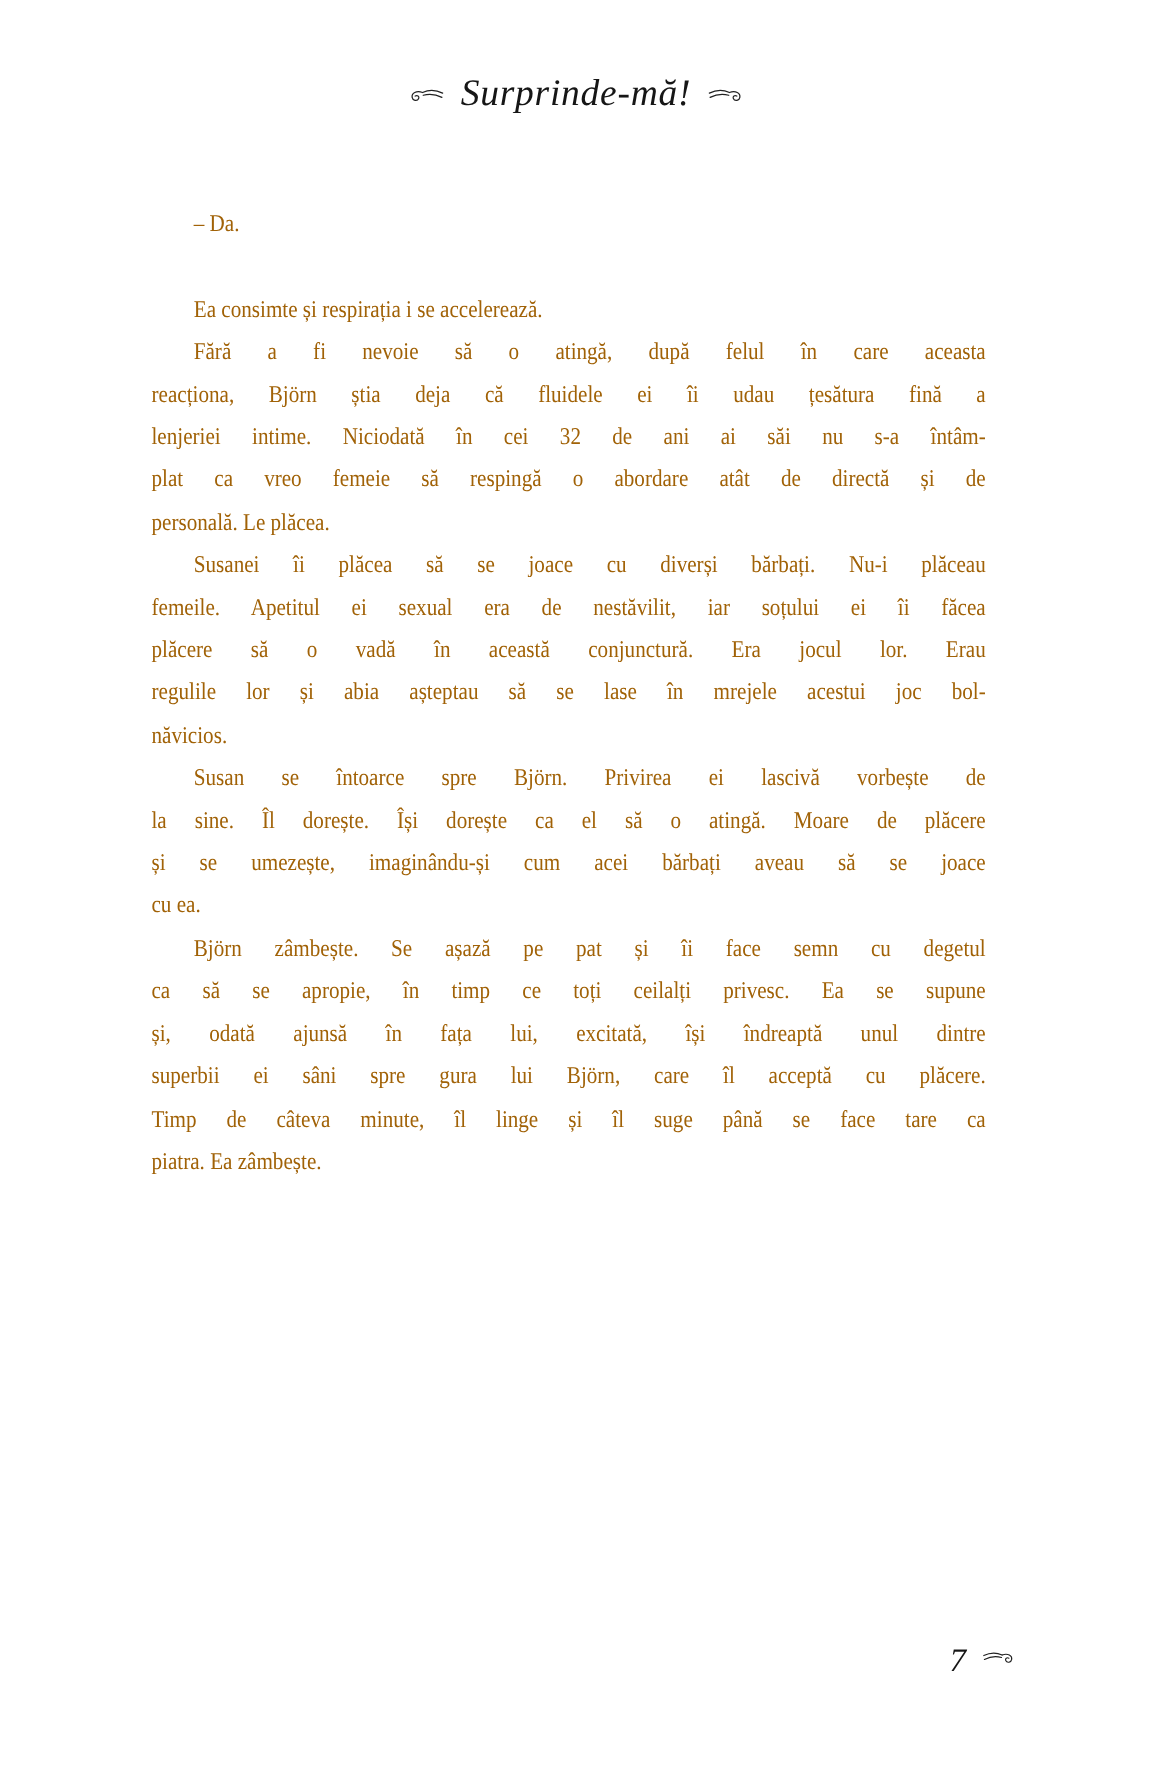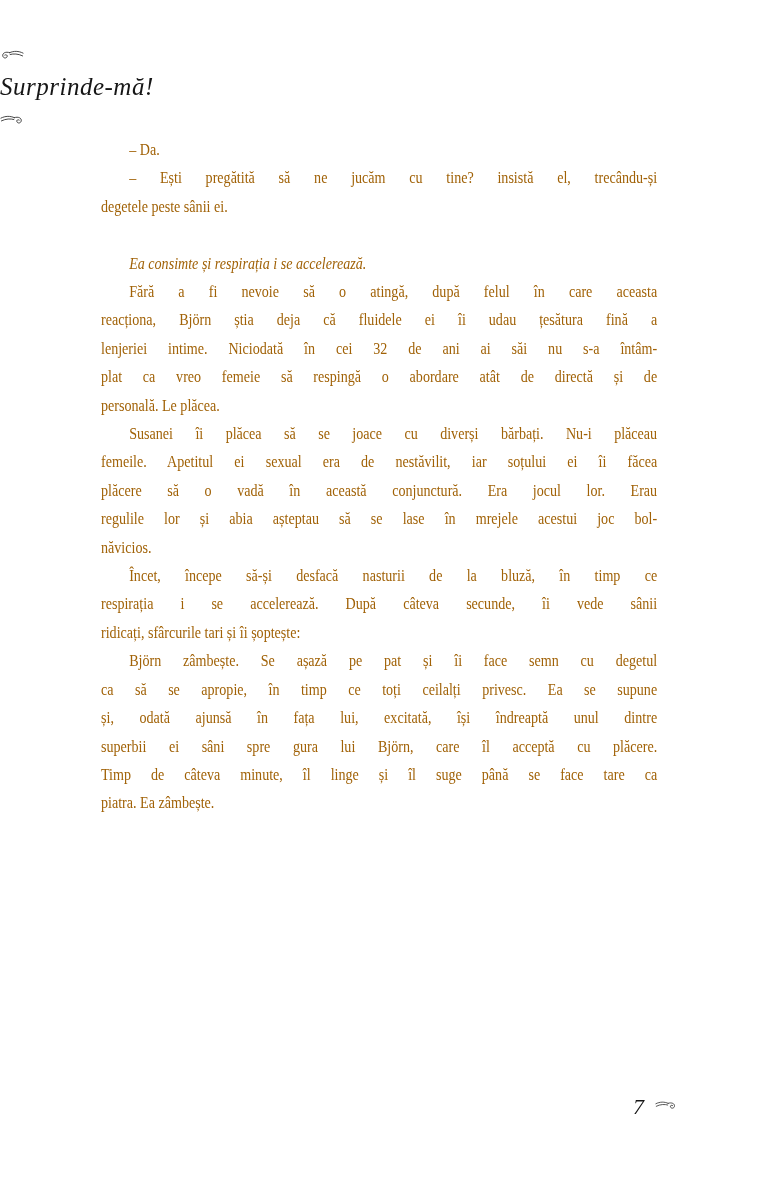--- a/index.html
+++ b/index.html
@@ -17,23 +17,22 @@
     overflow: hidden;
   }
   
   .header {
     position: absolute;
     top: 48px;
     left: 0;
     right: 0;
     display: flex;
     justify-content: center;
-    align-items: flex-start;
+    align-items: center;
     gap: 11px;
-    flex-direction: column;
   }
   .title {
     font-style: italic;
     font-size: 25px;
     line-height: 30px;
     letter-spacing: 0.5px;
     color: #161616;
   }
   .orn {
     display: inline-block;
@@ -57,21 +56,20 @@
   .line.just {
     white-space: normal;
     text-align: justify;
     text-align-last: justify;
   }
   .line.first {
     text-indent: 32px;
   }
   .para.gap {
     margin-top: 28.4px;
-    font-style: italic;
   }
   
   .pagenum-row {
     position: absolute;
     top: 1094px;
     left: 107px;
     width: 570px;
     text-align: right;
   }
   .pagenum {
@@ -106,45 +104,42 @@
     <span class="title">Surprinde-mă!</span>
     <svg class="orn" width="24" height="13" viewBox="0 0 26 14">
       <use href="#flourish-right"></use>
     </svg>
   </div>
 
   <div class="body-text">
       <div class="para">
         <div class="line first">– Da.</div>
       </div>
-      <div class="para">
-        <div class="line first just">– Ești pregătită să ne jucăm cu tine? insistă el, trecându-și</div>
-        <div class="line">degetele peste sânii ei.</div>
-      </div>
       <div class="para gap">
         <div class="line first">Ea consimte și respirația i se accelerează.</div>
       </div>
       <div class="para">
         <div class="line first just">Fără a fi nevoie să o atingă, după felul în care aceasta</div>
         <div class="line just">reacționa, Björn știa deja că fluidele ei îi udau țesătura fină a</div>
         <div class="line just">lenjeriei intime. Niciodată în cei 32 de ani ai săi nu s-a întâm-</div>
         <div class="line just">plat ca vreo femeie să respingă o abordare atât de directă și de</div>
         <div class="line">personală. Le plăcea.</div>
       </div>
       <div class="para">
         <div class="line first just">Susanei îi plăcea să se joace cu diverși bărbați. Nu-i plăceau</div>
         <div class="line just">femeile. Apetitul ei sexual era de nestăvilit, iar soțului ei îi făcea</div>
         <div class="line just">plăcere să o vadă în această conjunctură. Era jocul lor. Erau</div>
         <div class="line just">regulile lor și abia așteptau să se lase în mrejele acestui joc bol-</div>
         <div class="line">năvicios.</div>
       </div>
       <div class="para">
-        <div class="line first just">Încet, începe să-și desfacă nasturii de la bluză, în timp ce</div>
-        <div class="line just">respirația i se accelerează. După câteva secunde, îi vede sânii</div>
-        <div class="line">ridicați, sfârcurile tari și îi șoptește:</div>
+        <div class="line first just">Susan se întoarce spre Björn. Privirea ei lascivă vorbește de</div>
+        <div class="line just">la sine. Îl dorește. Își dorește ca el să o atingă. Moare de plăcere</div>
+        <div class="line just">și se umezește, imaginându-și cum acei bărbați aveau să se joace</div>
+        <div class="line">cu ea.</div>
       </div>
       <div class="para">
         <div class="line first just">Björn zâmbește. Se așază pe pat și îi face semn cu degetul</div>
         <div class="line just">ca să se apropie, în timp ce toți ceilalți privesc. Ea se supune</div>
         <div class="line just">și, odată ajunsă în fața lui, excitată, își îndreaptă unul dintre</div>
         <div class="line just">superbii ei sâni spre gura lui Björn, care îl acceptă cu plăcere.</div>
         <div class="line just">Timp de câteva minute, îl linge și îl suge până se face tare ca</div>
         <div class="line">piatra. Ea zâmbește.</div>
       </div>
     </div>

